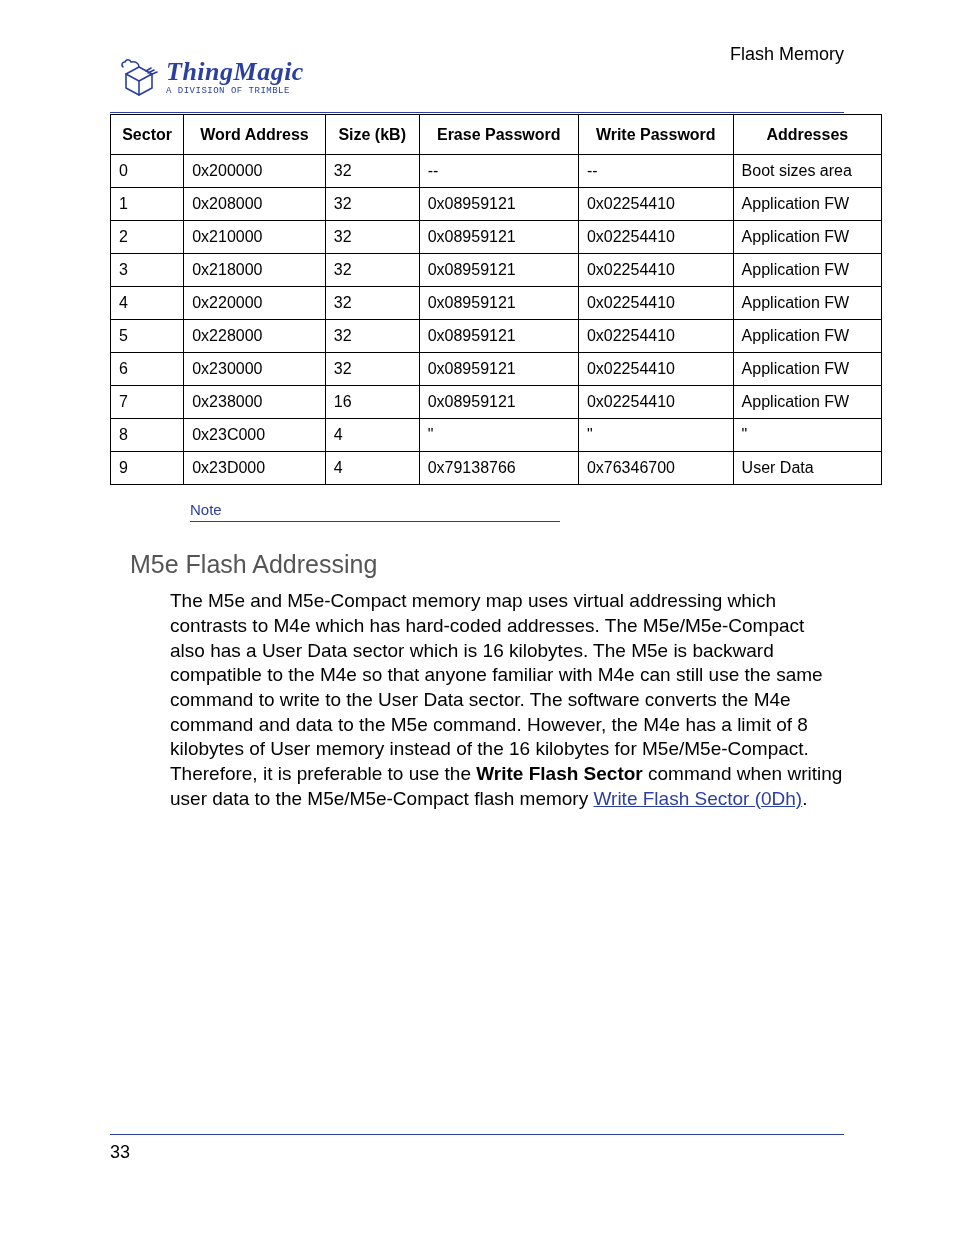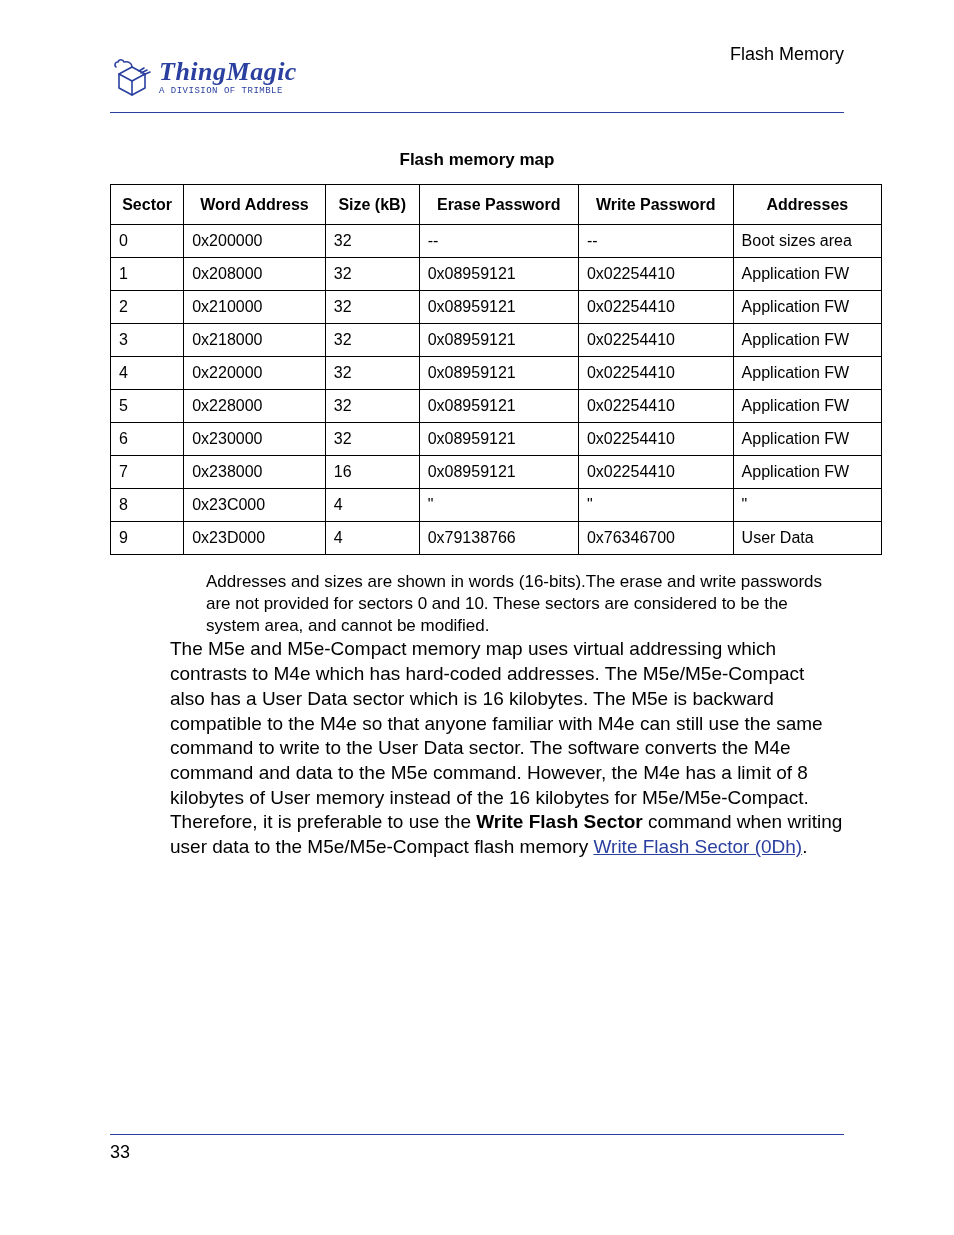--- a/index.html
+++ b/index.html
@@ -21,21 +21,21 @@
     height: 70px;
   }
   .header-title {
     position: absolute;
     top: 0;
     right: 0;
     font-size: 18px;
   }
   .logo-block {
     position: absolute;
-    left: 1px;
+    left: 8px;
     top: 12px;
     display: flex;
     align-items: center;
   }
   .logo-mark svg { display: block; }
   .logo-text {
     margin-left: 6px;
     line-height: 1;
   }
   .logo-brand {
@@ -169,21 +169,20 @@
       </span>
       <span class="logo-text">
         <div class="logo-brand">ThingMagic</div>
         <div class="logo-sub">A DIVISION OF TRIMBLE</div>
       </span>
     </div>
 
     <div class="header-rule"></div>
   </div>
 
-  <div class="table-caption">Flash memory map</div>
 
   <table class="flash">
     <thead>
       <tr>
         <th>Sector</th>
         <th>Word Address</th>
         <th>Size (kB)</th>
         <th>Erase Password</th>
         <th>Write Password</th>
         <th>Addresses</th>
@@ -267,23 +266,24 @@
           <td>0x23D000</td>
           <td>4</td>
           <td>0x79138766</td>
           <td>0x76346700</td>
           <td>User Data</td>
         </tr>
       </tbody>
   </table>
 
   <div class="note-block">
-    <div class="note-body">Addresses and sizes are shown in words (16-bits).The erase and write passwords are not provided for sectors 0 and 10. These sectors are considered to be the system area, and cannot be modified.</div>
+    <div class="note-label">Note</div>
   </div>
 
+  <div class="section-heading">M5e Flash Addressing</div>
 
   <p class="body-para">
     <span>The M5e and M5e-Compact memory map uses virtual addressing which contrasts to M4e which has hard-coded addresses. The M5e/M5e-Compact also has a User Data sector which is 16 kilobytes. The M5e is backward compatible to the M4e so that anyone familiar with M4e can still use the same command to write to the User Data sector. The software converts the M4e command and data to the M5e command. However, the M4e has a limit of 8 kilobytes of User memory instead of the 16 kilobytes for M5e/M5e-Compact. Therefore, it is preferable to use the </span><span class="inline-bold">Write Flash Sector</span><span> command when writing user data to the M5e/M5e-Compact flash memory </span><a class="link" href="#">Write Flash Sector (0Dh)</a><span>.</span>
   </p>
 
   <div class="footer-rule"></div>
   <div class="footer-left">33</div>
 
 </div>
 

